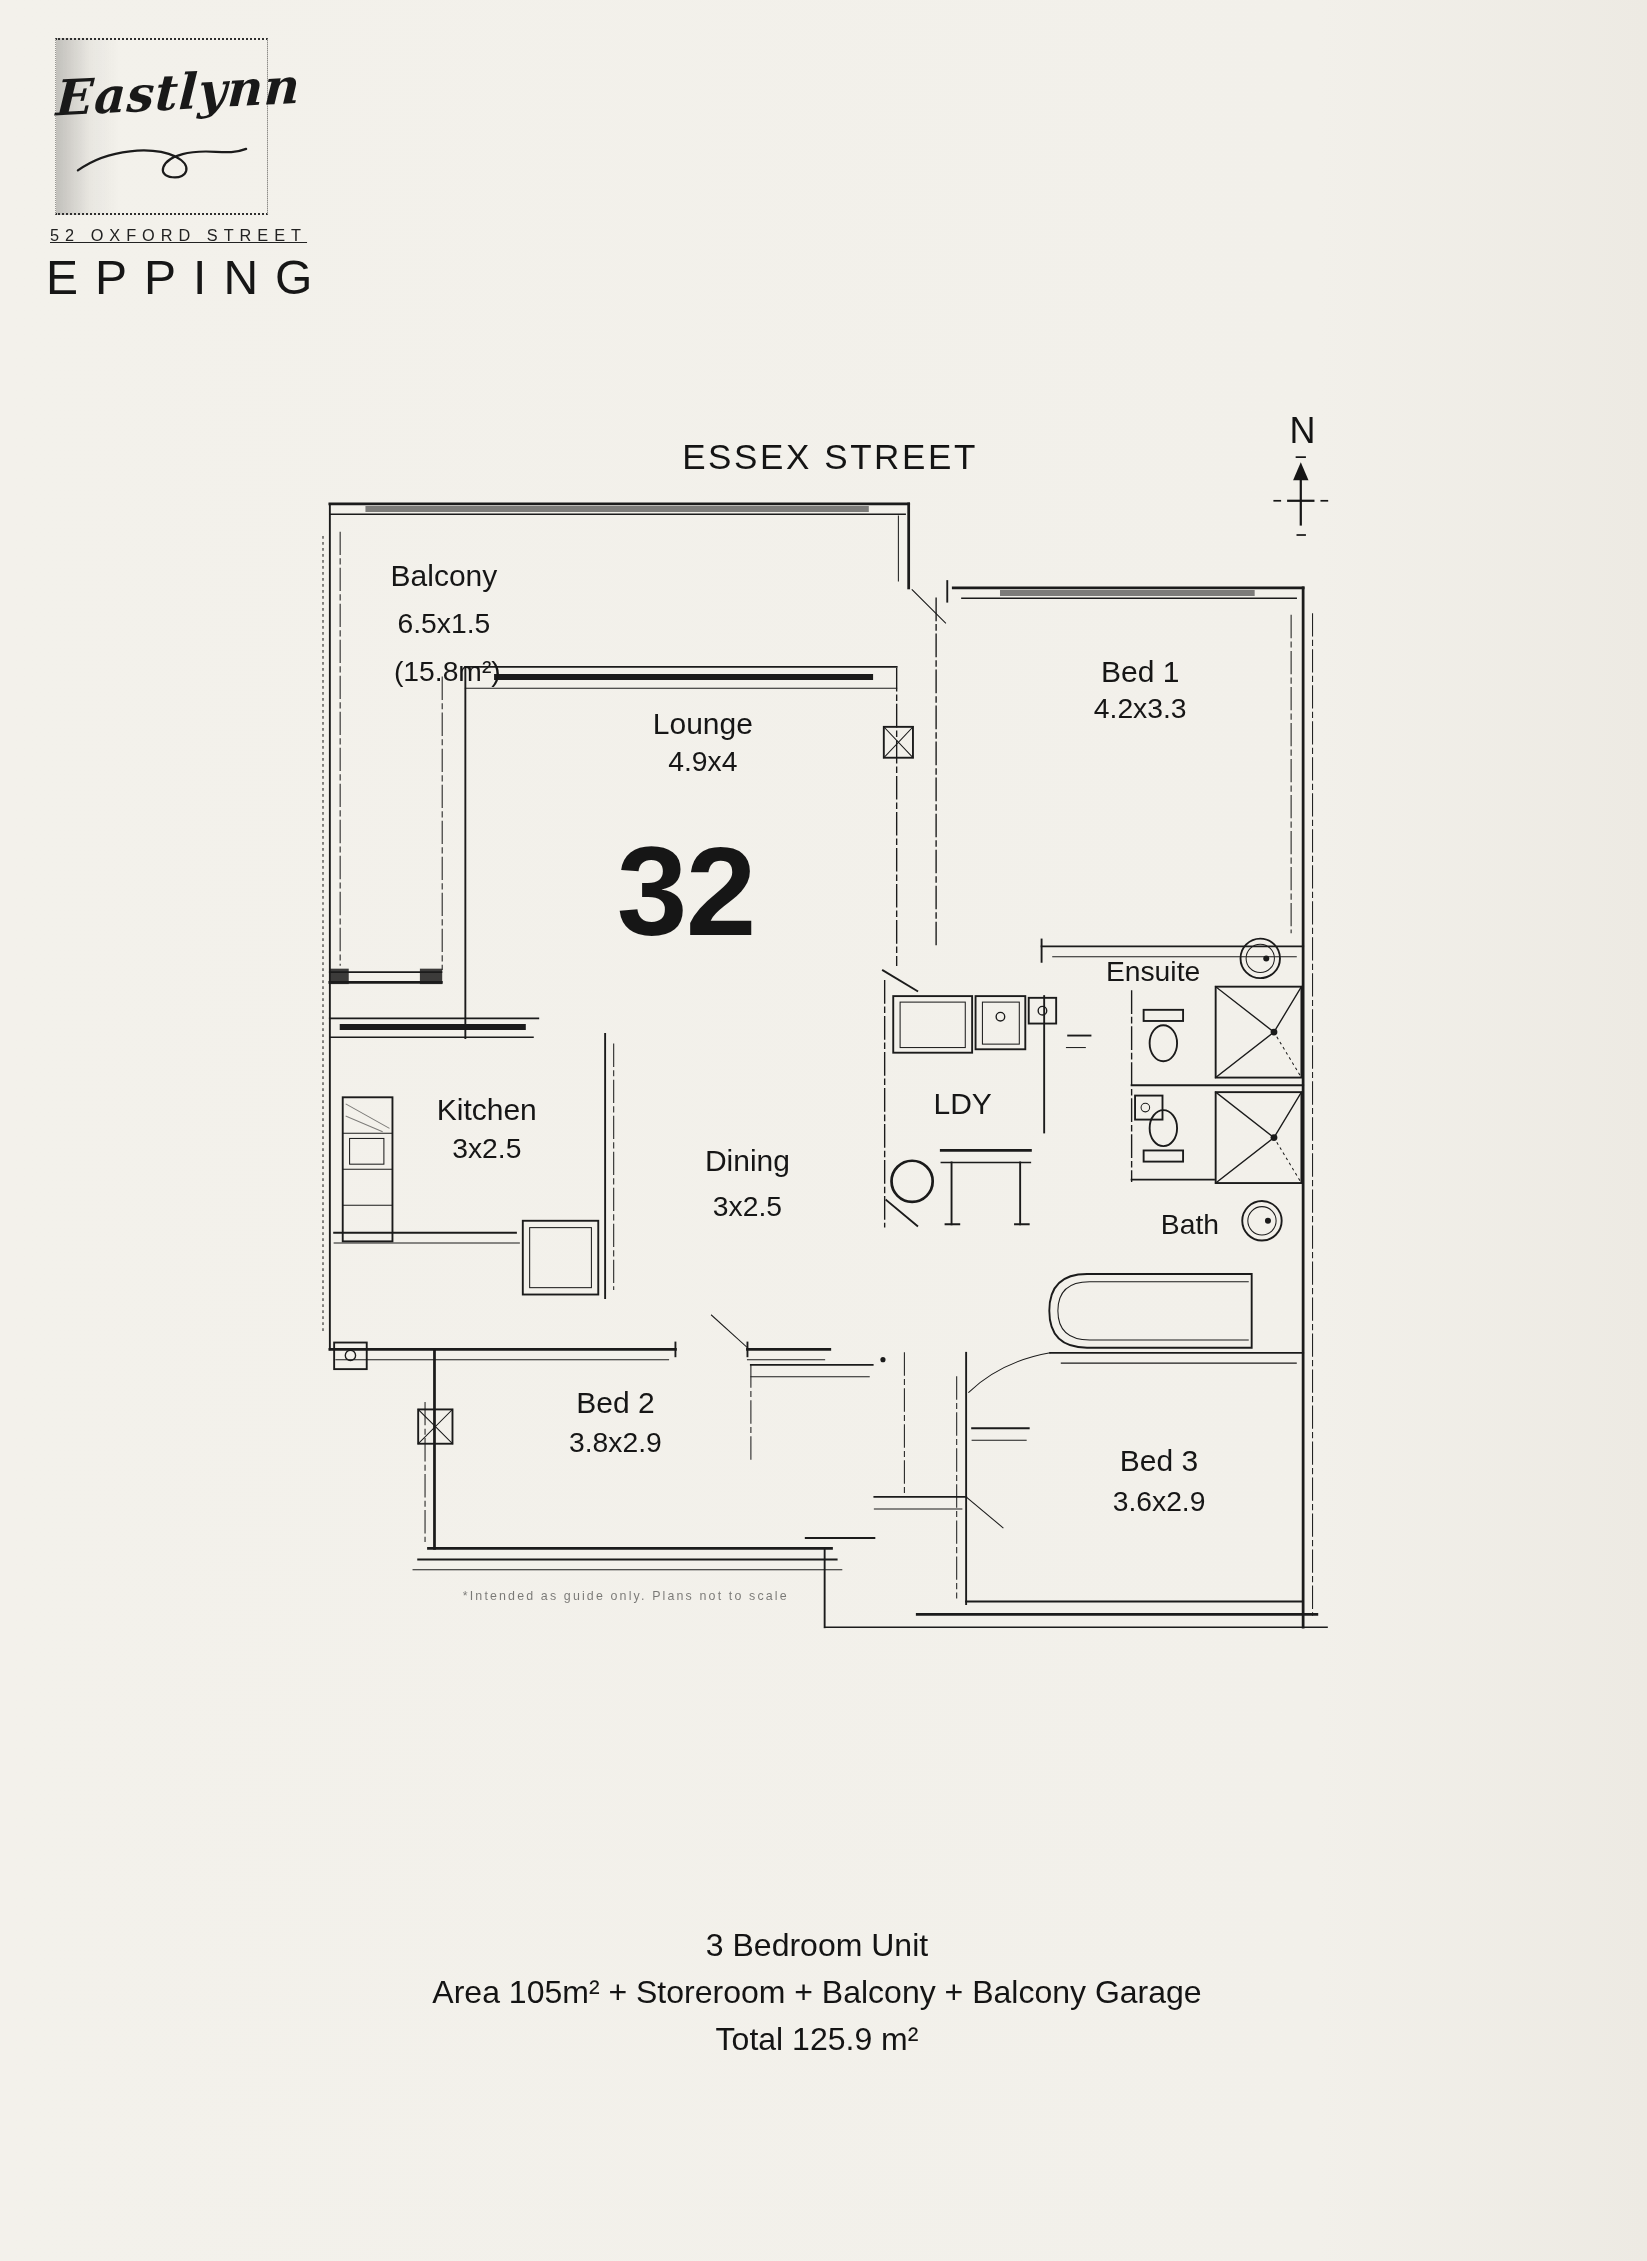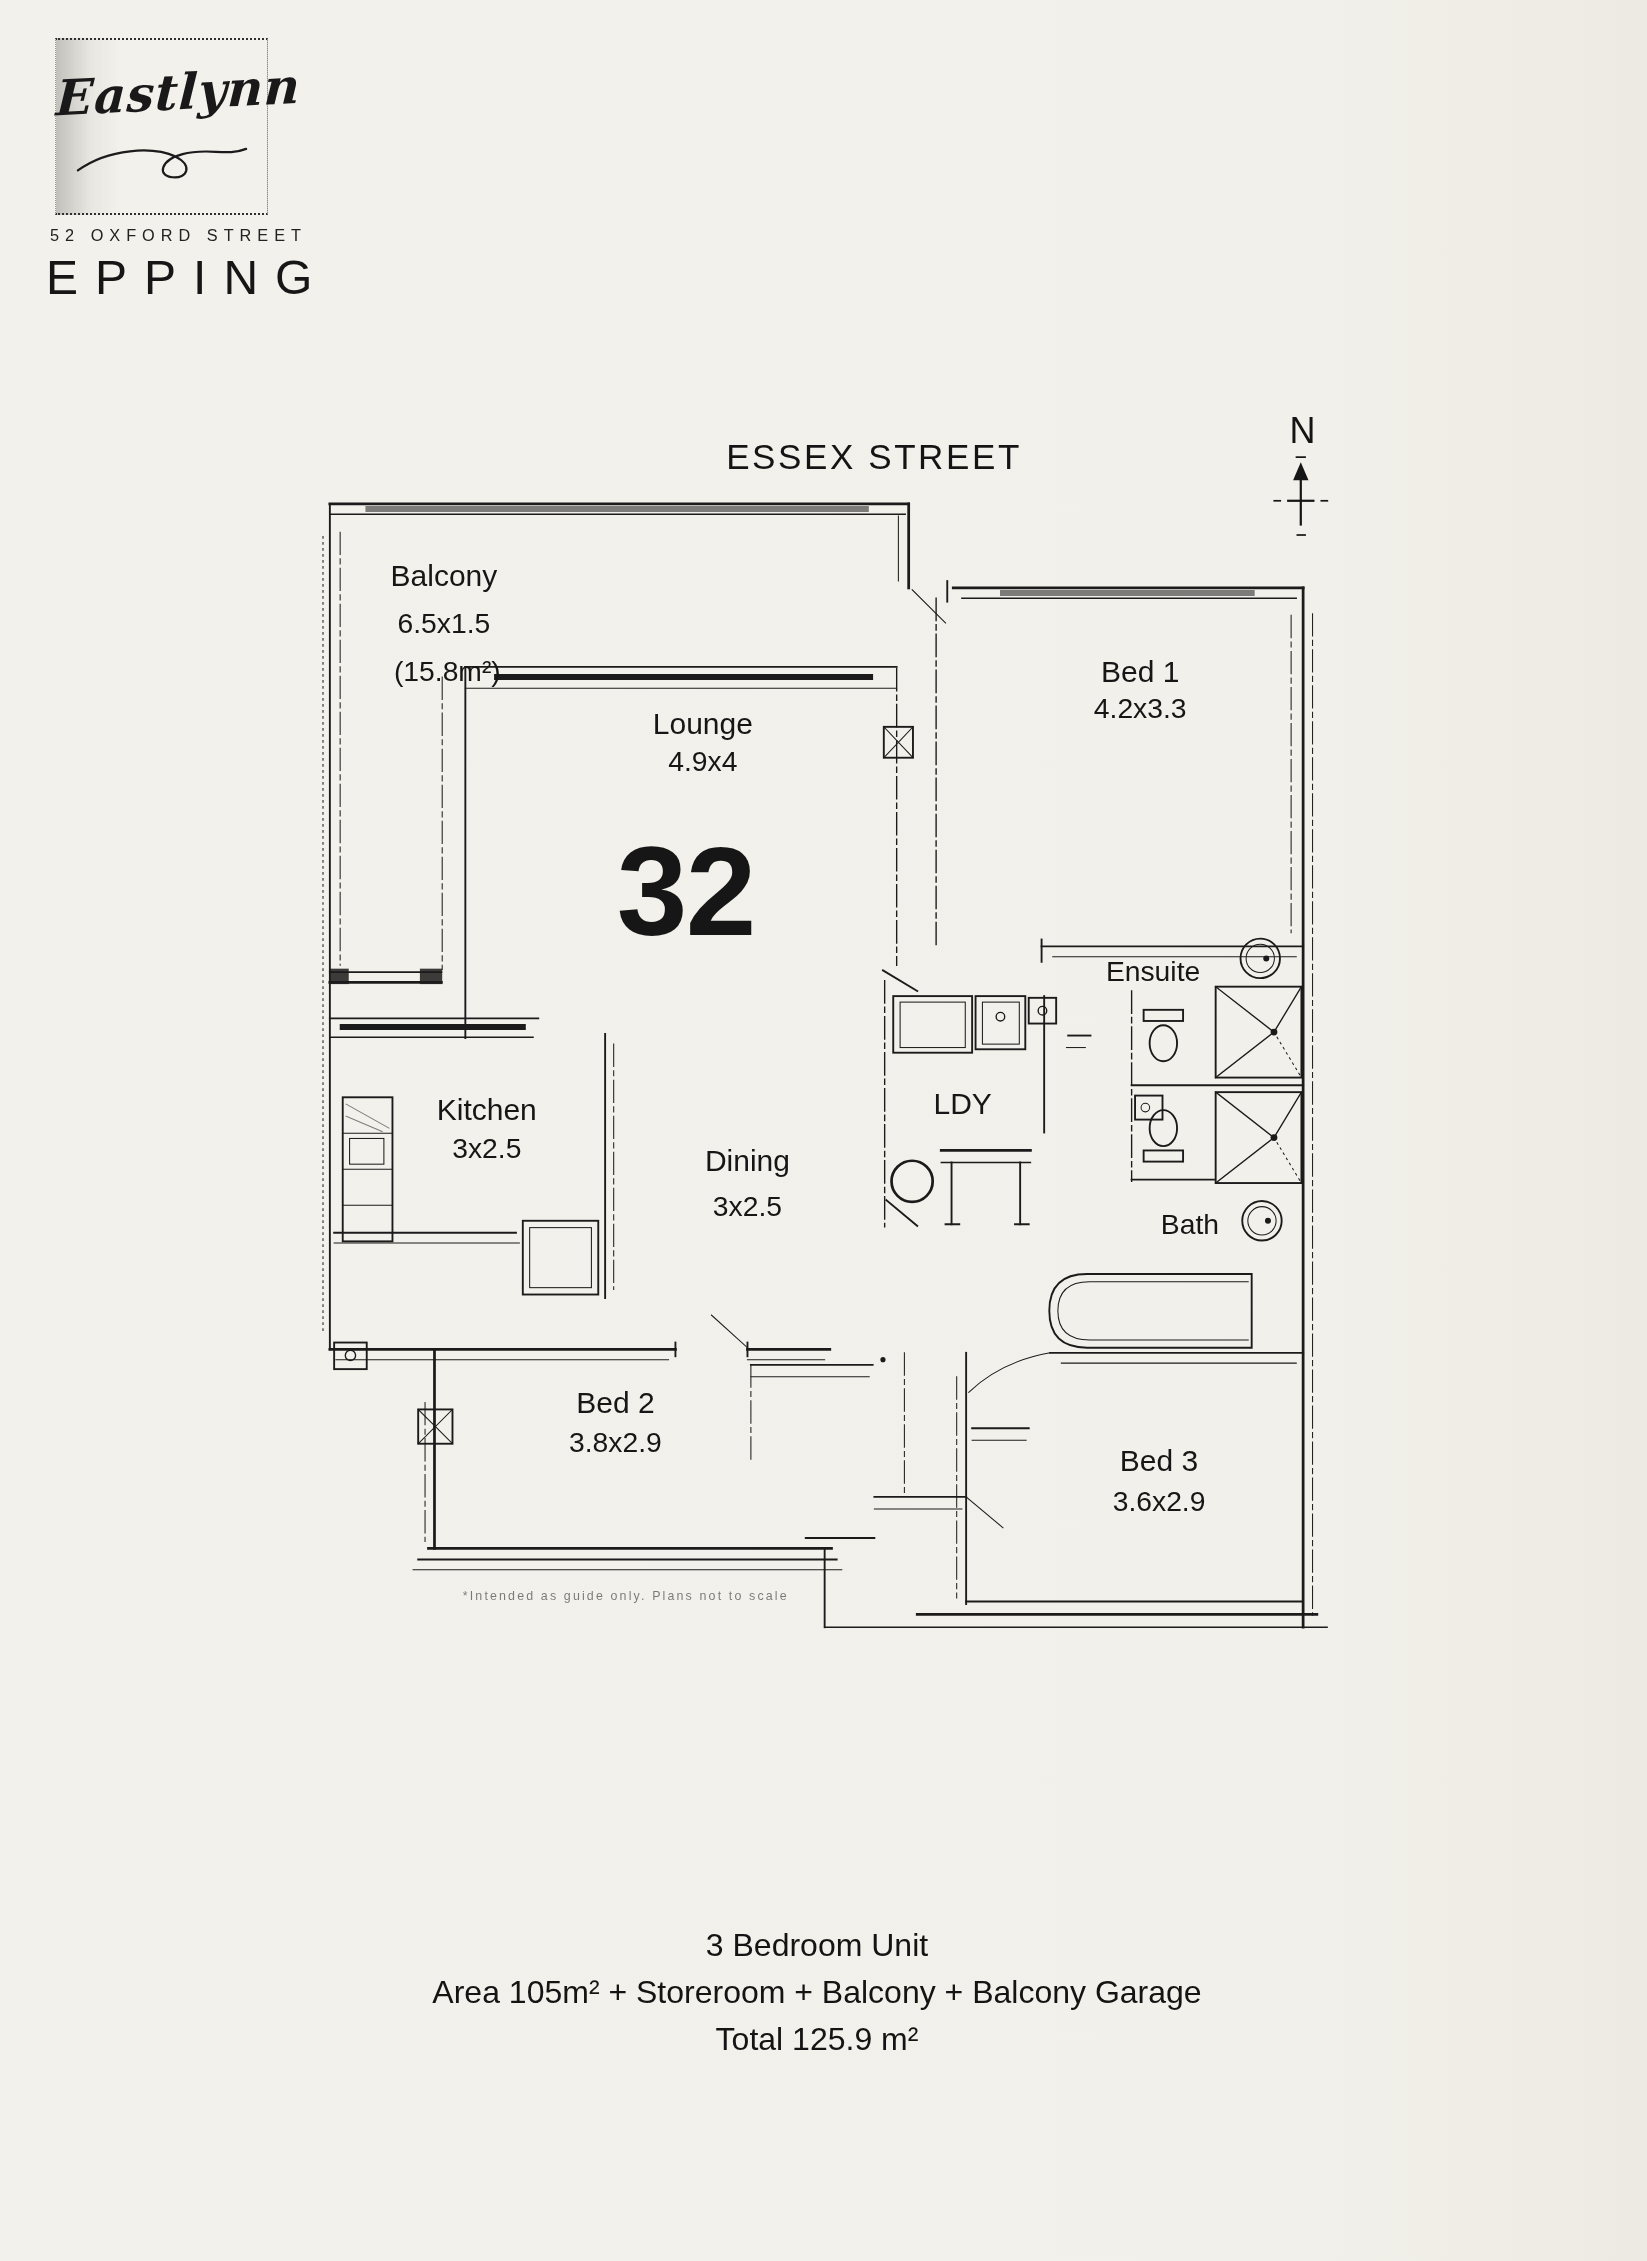--- a/index.html
+++ b/index.html
@@ -25,30 +25,30 @@
   }
   #logo-script{
     position:absolute;left:0;right:0;top:24px;text-align:center;
     font-family:"DejaVu Serif",serif;font-style:italic;font-weight:bold;
     font-size:49px;letter-spacing:0.9px;color:#191919;
     transform:rotate(-3deg) skewX(-6deg);
   }
   #logo-flourish{position:absolute;left:15.4px;top:101px;}
   #address-line{
     position:absolute;left:50px;top:226px;width:221px;text-align:center;
-    font-size:16.3px;letter-spacing:6px;white-space:nowrap;color:#222;
+    font-size:16.3px;letter-spacing:6px;white-space:nowrap;color:#222;text-decoration:underline;
   }
   #suburb-line{
     position:absolute;left:46px;top:250px;width:228px;text-align:center;
     font-size:48px;letter-spacing:17px;white-space:nowrap;color:#161616;
   }
   
   #street-title{
     position:absolute;left:830px;top:437px;transform:translateX(-50%);
-    font-size:35px;letter-spacing:2.6px;white-space:nowrap;color:#141414;margin-left:44px;
+    font-size:35px;letter-spacing:2.6px;white-space:nowrap;color:#141414;
   }
   #north{position:absolute;left:1268px;top:410px;width:69px;text-align:center;}
   #north-letter{font-size:36px;color:#141414;}
   
   #plan-svg{position:absolute;left:317px;top:485px;}
   .w{stroke:#1b1b1b;fill:none;stroke-linecap:square;}
   .s1{stroke-width:1.2px;}
   .s15{stroke-width:1.6px;}
   .s2{stroke-width:2.2px;}
   .s3{stroke-width:3.2px;}

